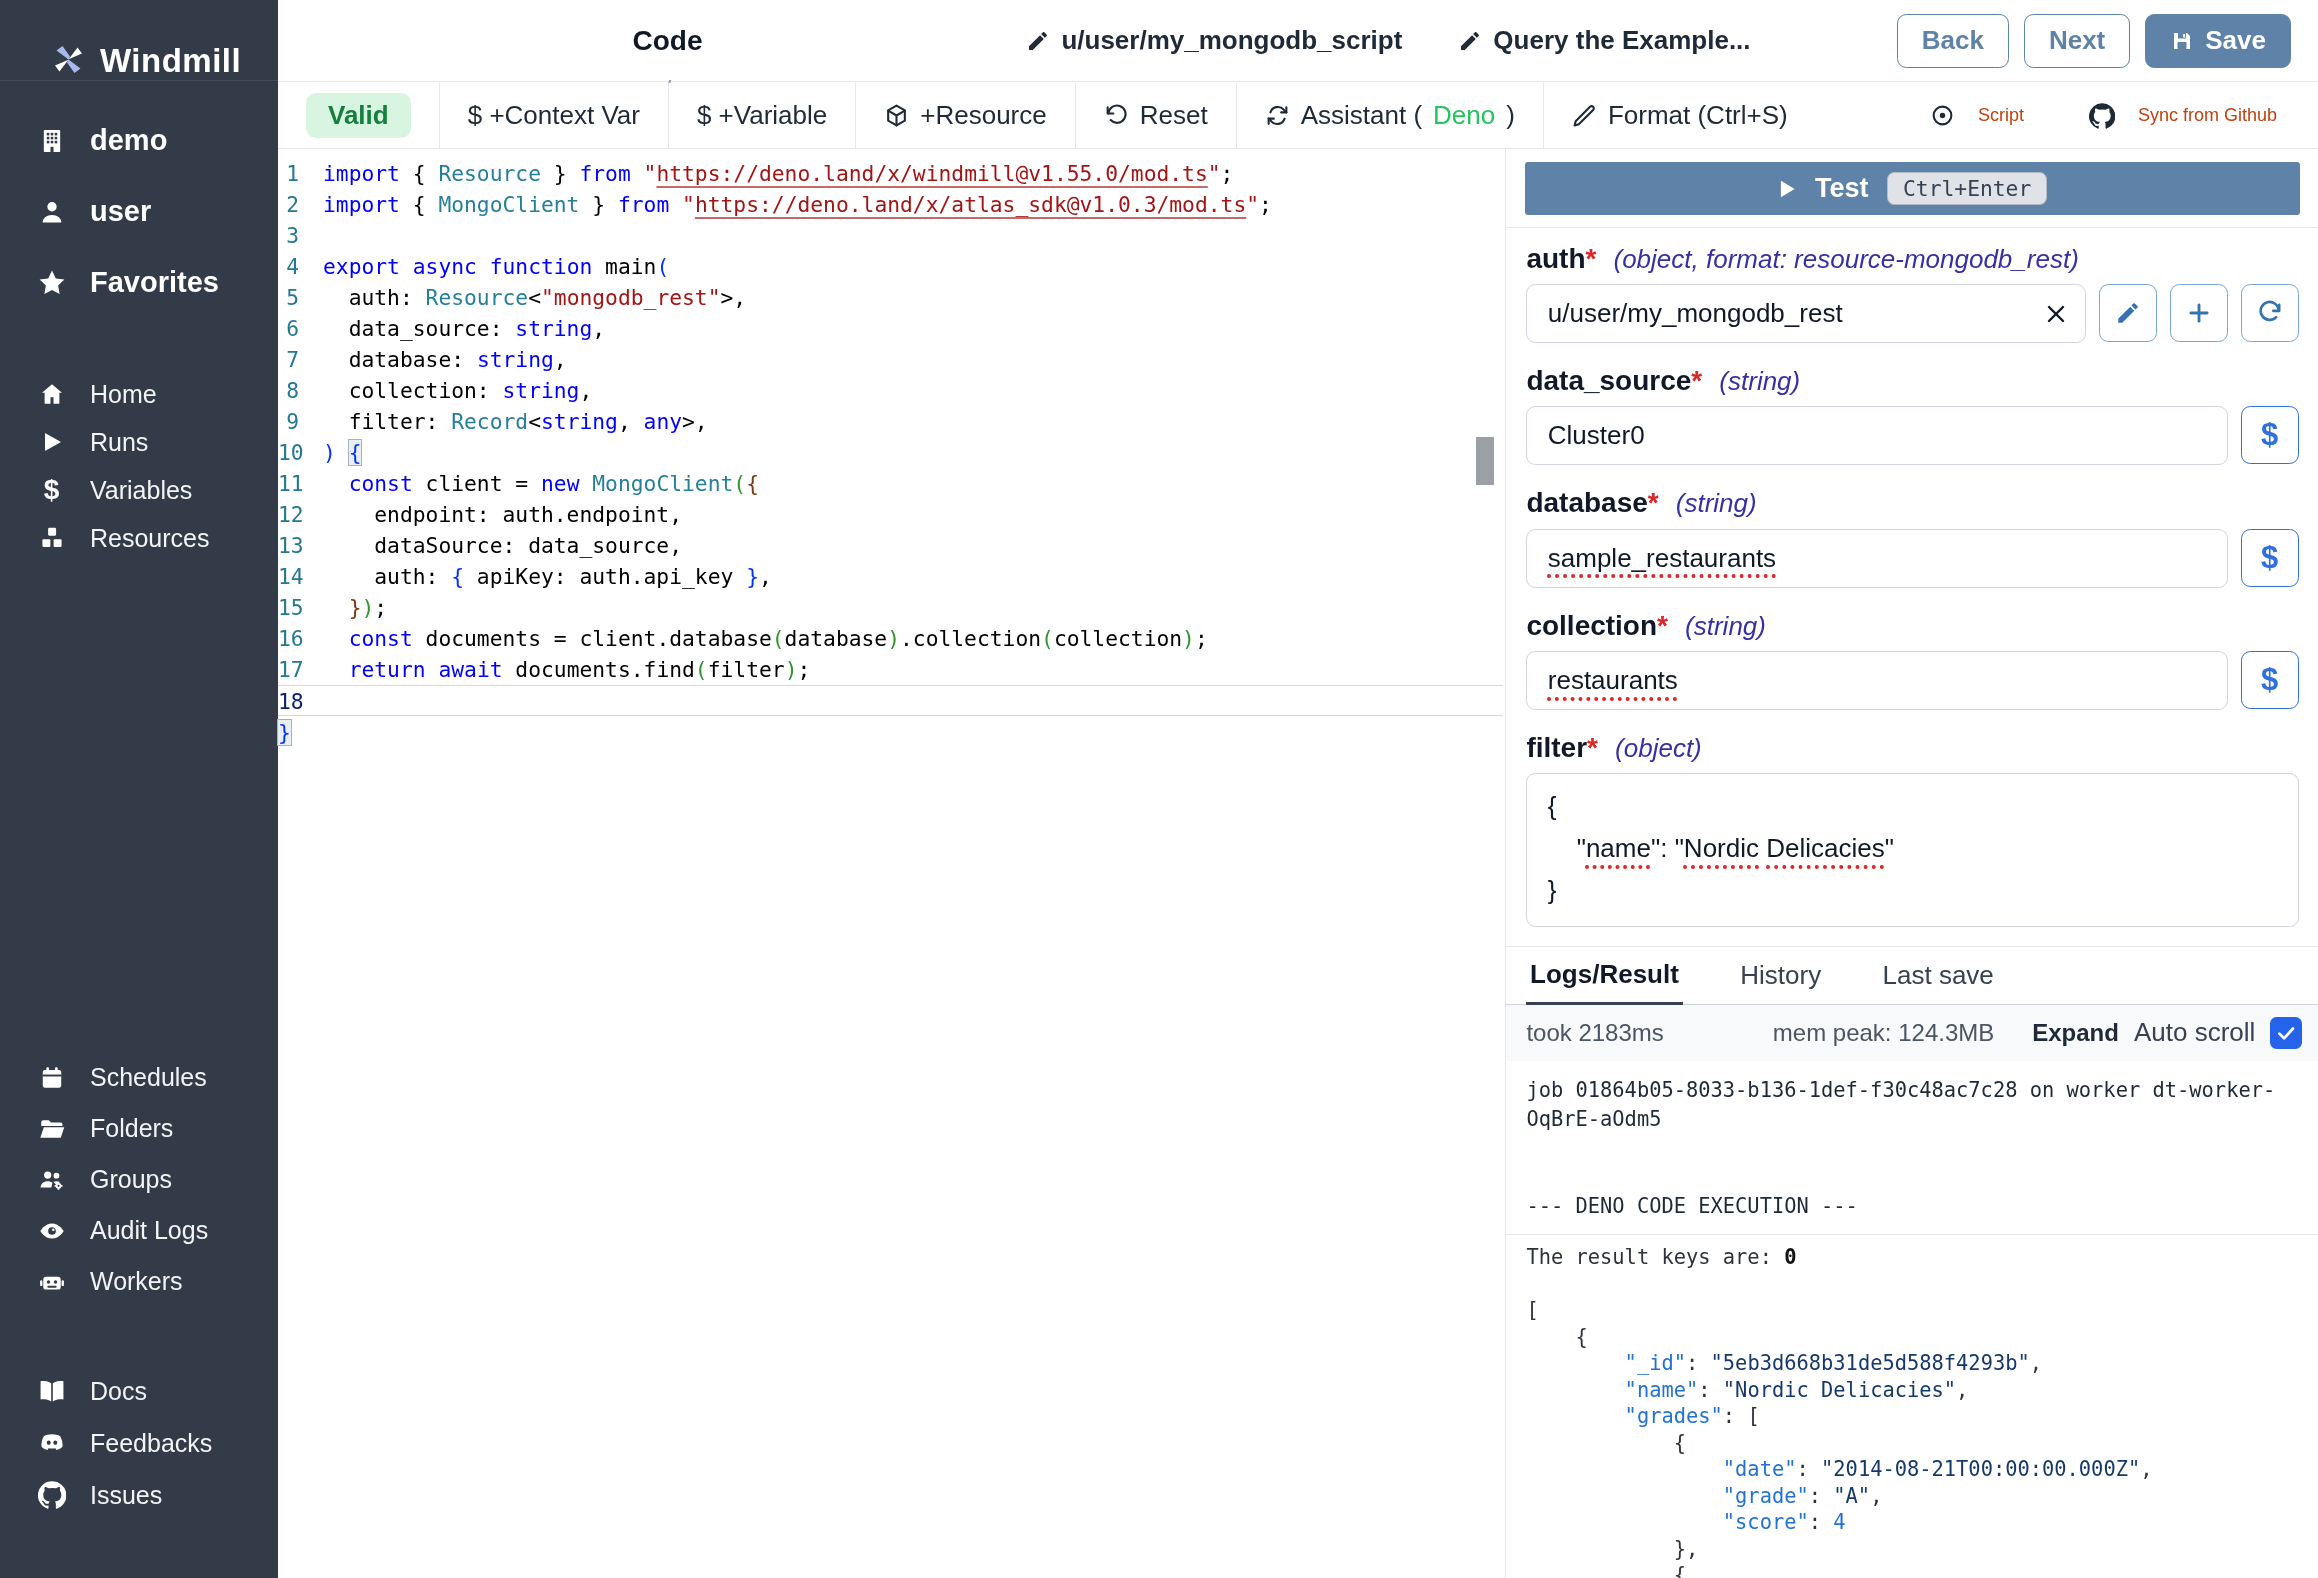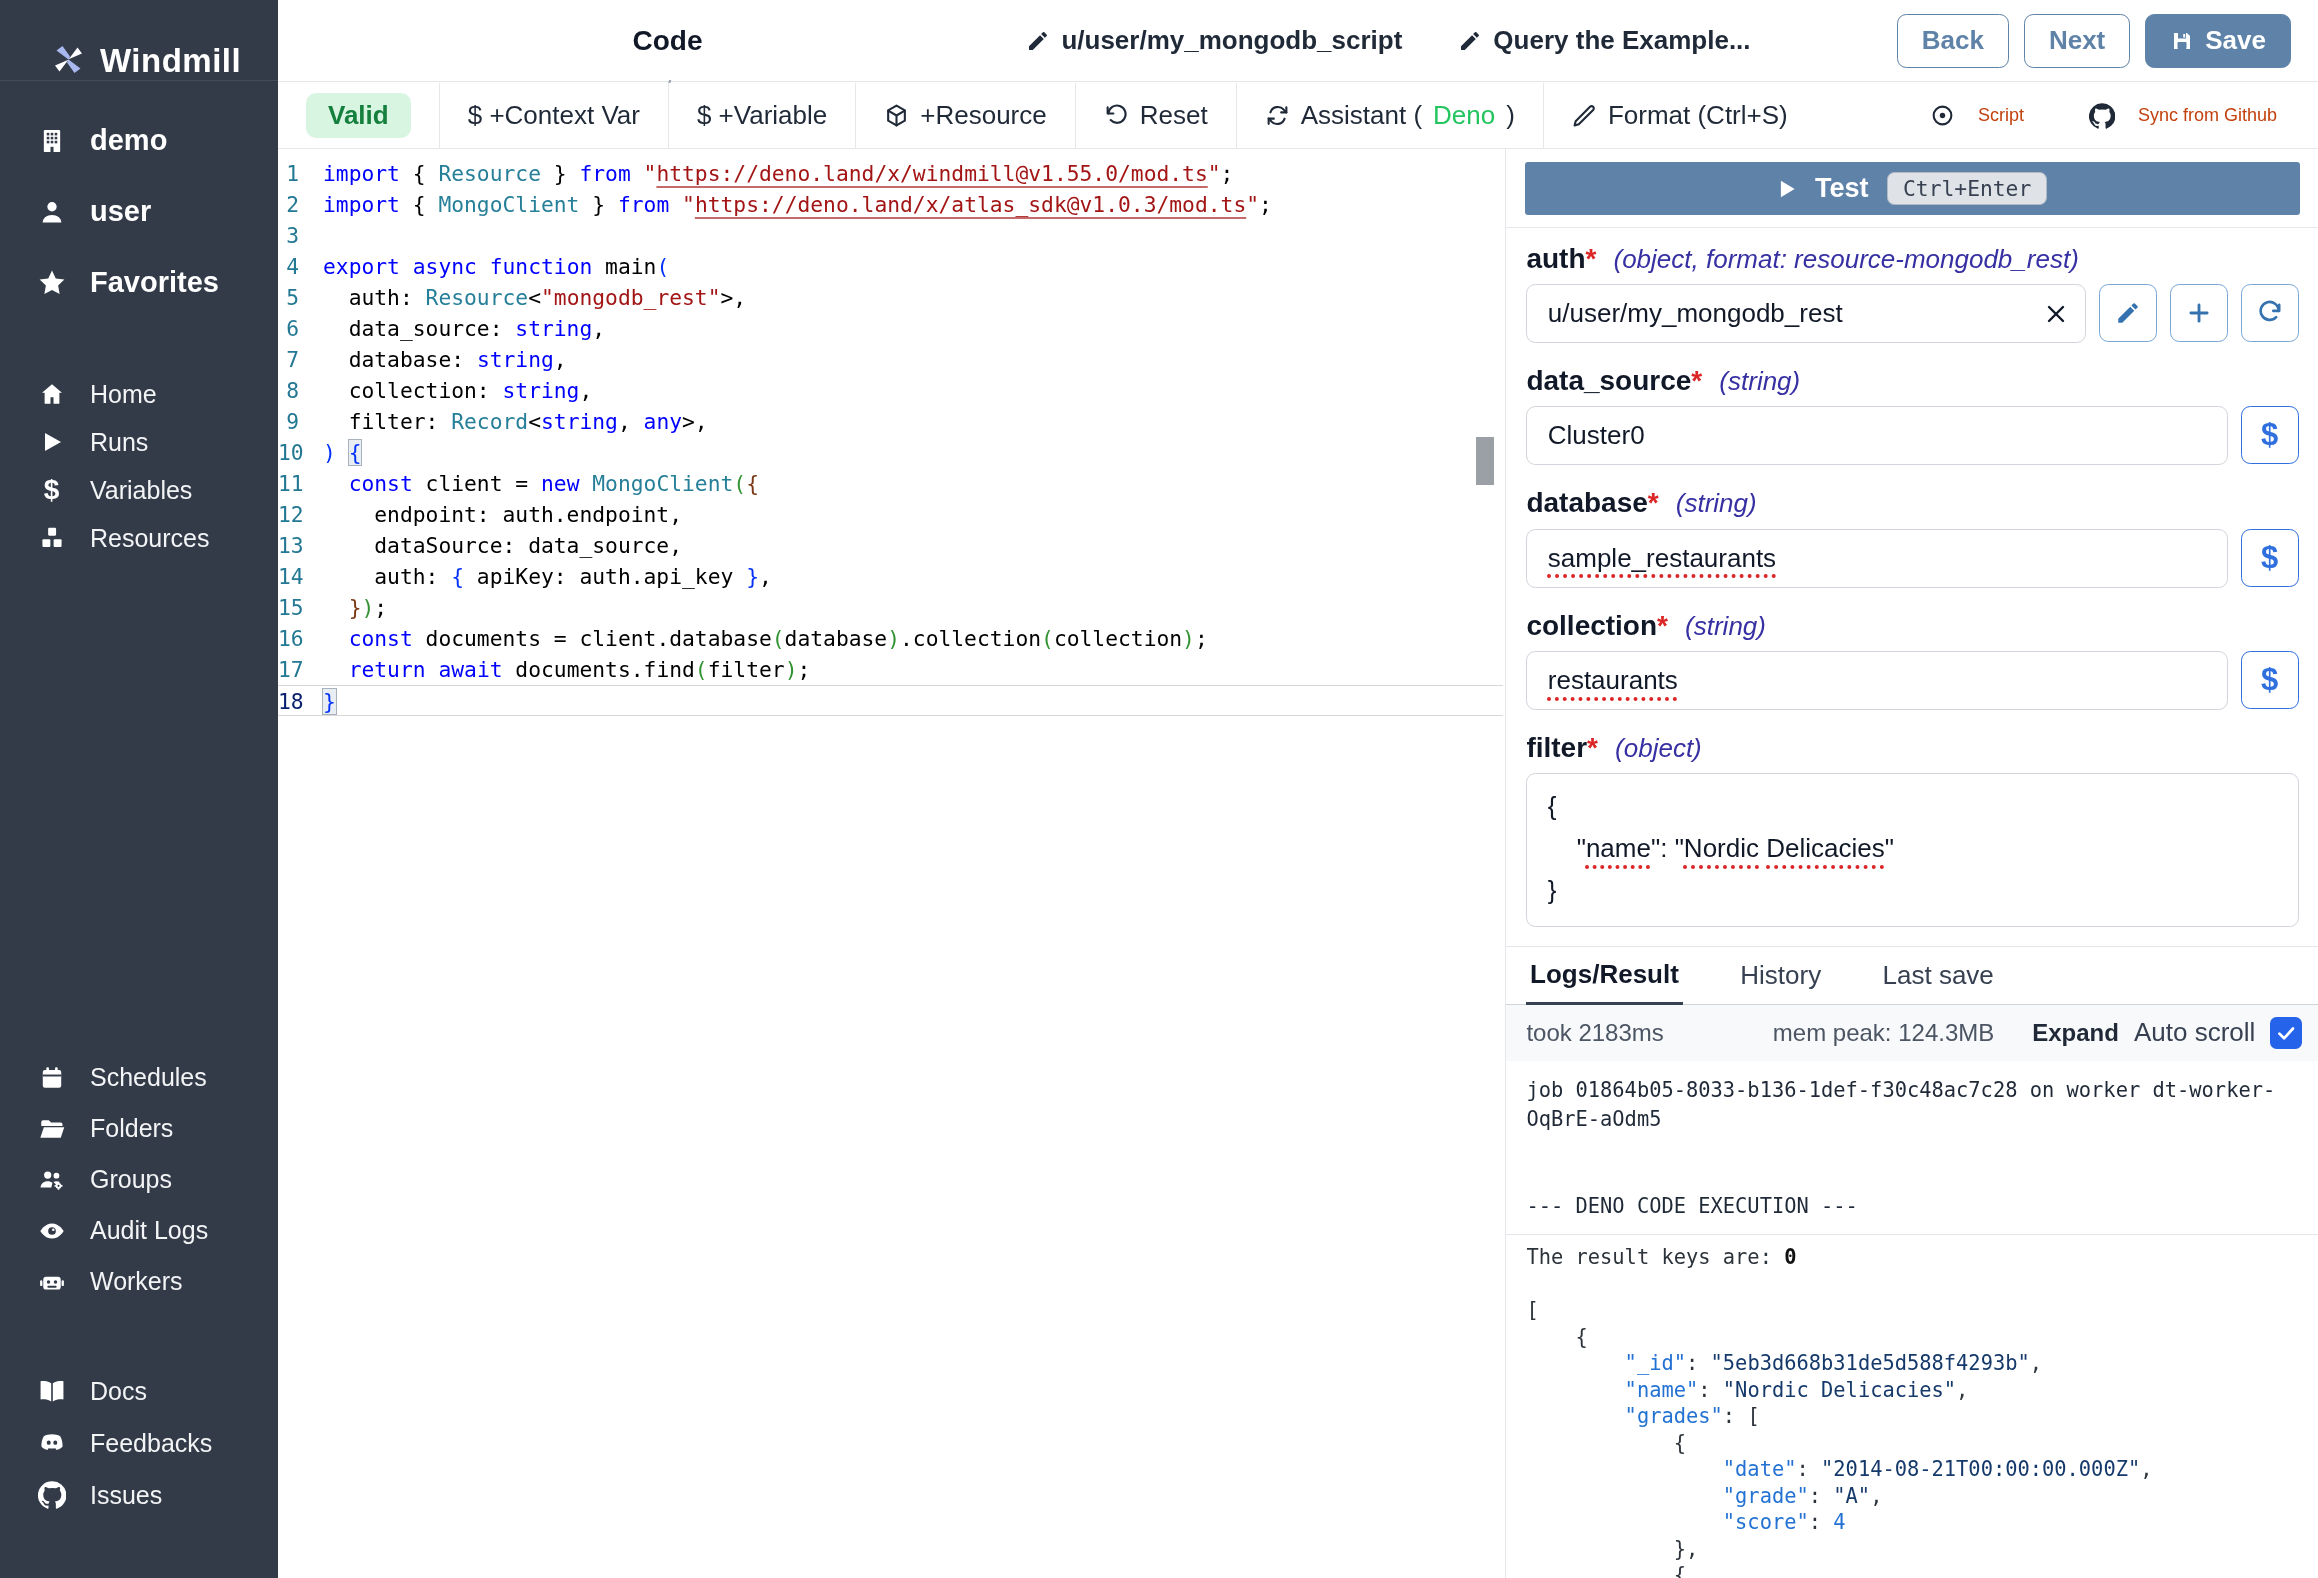--- a/index.html
+++ b/index.html
@@ -50,21 +50,21 @@
   .deno { color:#22c55e; }
   .t-right { margin-left:auto; display:flex; align-items:center; gap:65px; padding-right:42px; }
   .t-right .tr-item { display:flex; align-items:center; gap:23px; font-size:18px; font-weight:500;
                       color:#c2410c; cursor:pointer; }
   .ticon { width:25px; height:25px; stroke:#1f2937; fill:none; stroke-width:2; stroke-linecap:round; stroke-linejoin:round; }
 
   
   #editor { position:absolute; left:278px; top:149px; width:1225px; bottom:0; background:#fff; padding-top:9.3px; }
   .crow { display:flex; height:31px; line-height:31px; font-size:21.3px; font-family:"DejaVu Sans Mono",monospace; }
   .crow .ln { width:45px; text-align:right; padding-right:24px; color:#237893; flex:none; }
-  .crow.current { border-top:0.9px solid #d8d8d8; border-bottom:0.9px solid #d8d8d8; }
+  .crow.current { border-top:0.9px solid #d8d8d8; border-bottom:0.9px solid #d8d8d8;flex-direction:column; }
   .crow.current .ln { color:#0b216f; }
   .ccode { white-space:pre; }
   .tk-p { color:#000; } .tk-k { color:#0000ff; } .tk-t { color:#267f99; }
   .tk-s { color:#a31515; }
   .tk-u { color:#a31515; text-decoration:underline; text-decoration-color:#c46a6a; text-underline-offset:4.6px; }
   .tk-b1 { color:#0431fa; } .tk-b2 { color:#319331; } .tk-b3 { color:#7b3814; }
   .tk-bm { background:#e9eef4; outline:1.4px solid #a7b2bd; }
   #editor-scrollbar { position:absolute; right:7.4px; top:0; width:22px; height:100%; }
   #editor-thumb { position:absolute; top:288px; left:1.9px; width:18.6px; height:48px; background:#9aa0a6; }
 

